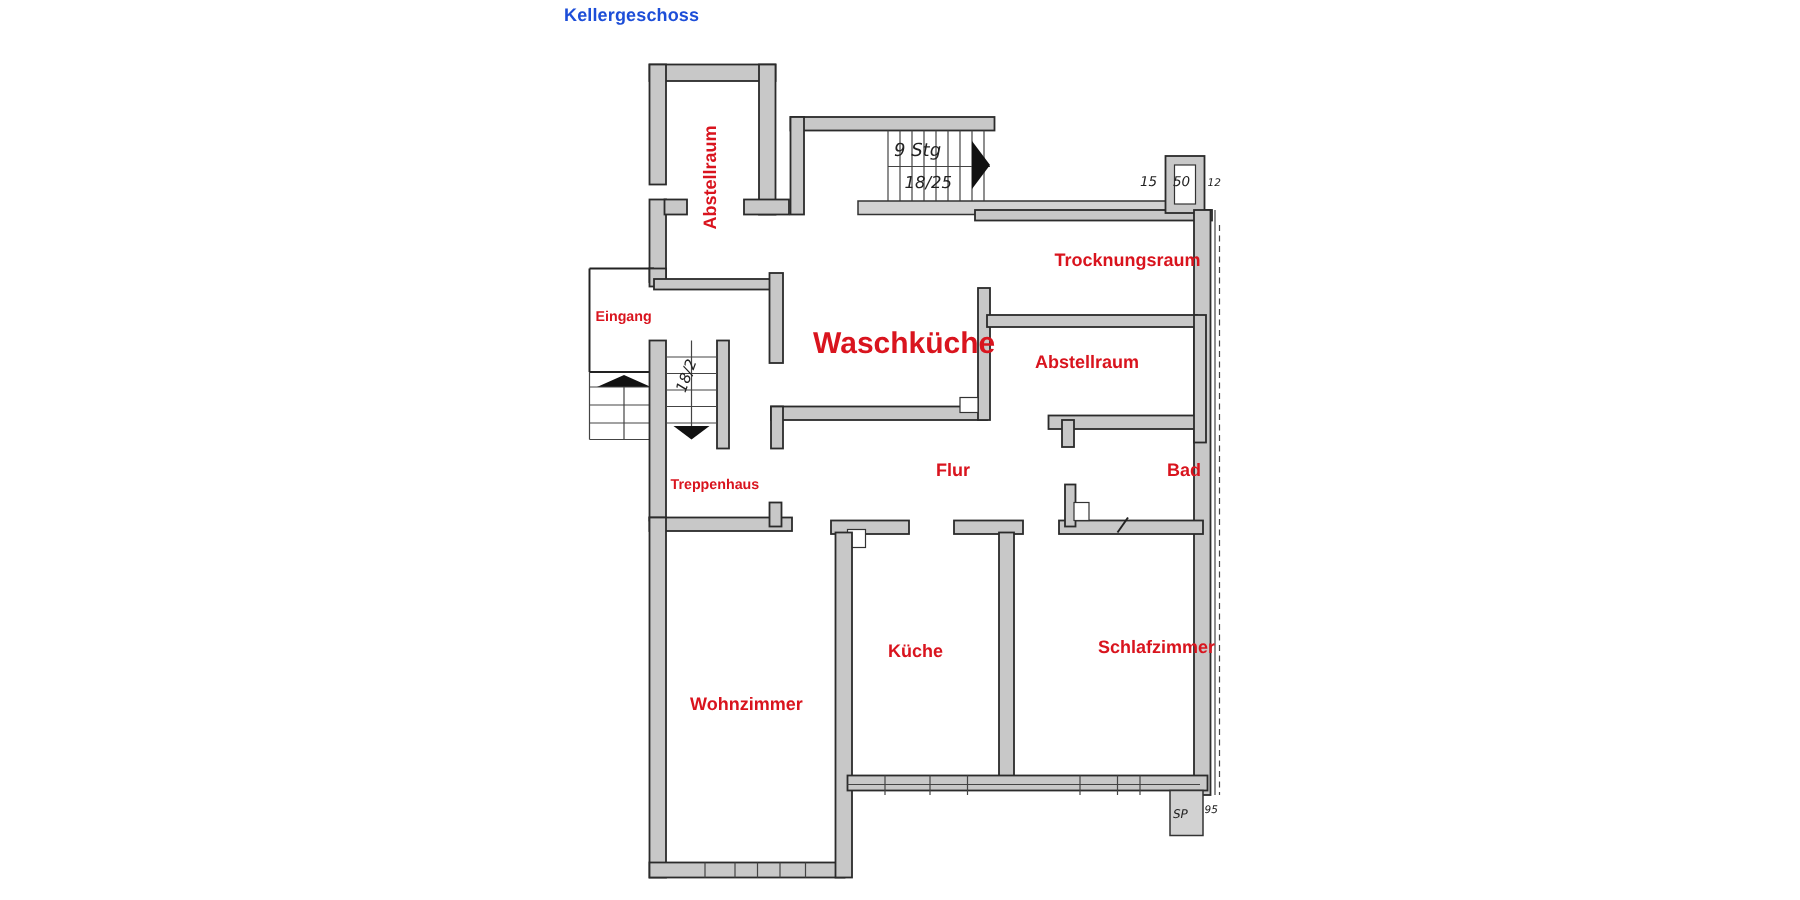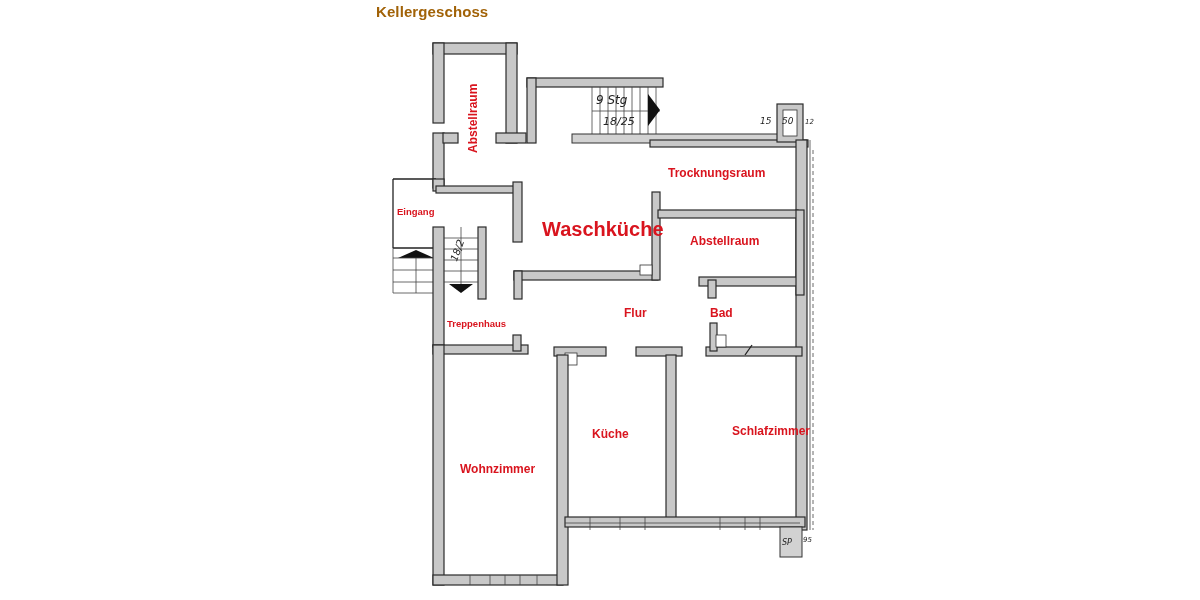--- a/index.html
+++ b/index.html
@@ -11,23 +11,23 @@
       width: 1200px;
       height: 600px;
       position: relative;
       overflow: hidden;
       font-family: "Liberation Sans", sans-serif;
     }
     .page-title {
       position: absolute;
       left: 376px;
       top: 3px;
-      font-size: 15px;
+      font-size: 12px;
       font-weight: bold;
-      color: #a16207;
+      color: #1d4ed8;
       letter-spacing: 0.1px;
     }
     svg.plan {
       position: absolute;
       left: 0;
       top: 0;
       width: 1200px;
       height: 600px;
     }
     .wall {
@@ -200,31 +200,31 @@
     <line class="line-thin" x1="745" y1="517" x2="745" y2="530"></line>
     <line class="line-thin" x1="760" y1="517" x2="760" y2="530"></line>
     <rect class="wall-thin" x="780" y="527" width="22" height="30"></rect>
     <text class="hand" x="782" y="545" font-size="8">SP</text>
     <text class="hand" x="803" y="542" font-size="7">95</text>
   </g>
 </svg>
 
 <div class="room-label lbl-md vertical" style="left:466px; top:153px;">Abstellraum</div>
 
-<div class="room-label lbl-md" style="left:668px; top:166px;">Trocknungsraum</div>
+<div class="room-label lbl-md" style="left:703px; top:166px;">Trocknungsraum</div>
 
 <div class="room-label lbl-sm" style="left:397px; top:206px;">Eingang</div>
 
 <div class="room-label lbl-lg" style="left:542px; top:218px;">Waschküche</div>
 
 <div class="room-label lbl-md" style="left:690px; top:234px;">Abstellraum</div>
 
 <div class="room-label lbl-sm" style="left:447px; top:318px;">Treppenhaus</div>
 
 <div class="room-label lbl-md" style="left:592px; top:306px;padding-left:32px;">Flur</div>
 
-<div class="room-label lbl-md" style="left:710px; top:306px;">Bad</div>
+<div class="room-label lbl-md" style="left:778px; top:306px;">Bad</div>
 
 <div class="room-label lbl-md" style="left:460px; top:427px;margin-top:35px;">Wohnzimmer</div>
 
 <div class="room-label lbl-md" style="left:552px; top:427px;padding-left:40px;">Küche</div>
 
 <div class="room-label lbl-md" style="left:732px; top:424px;">Schlafzimmer</div>
 
 </body></html>

